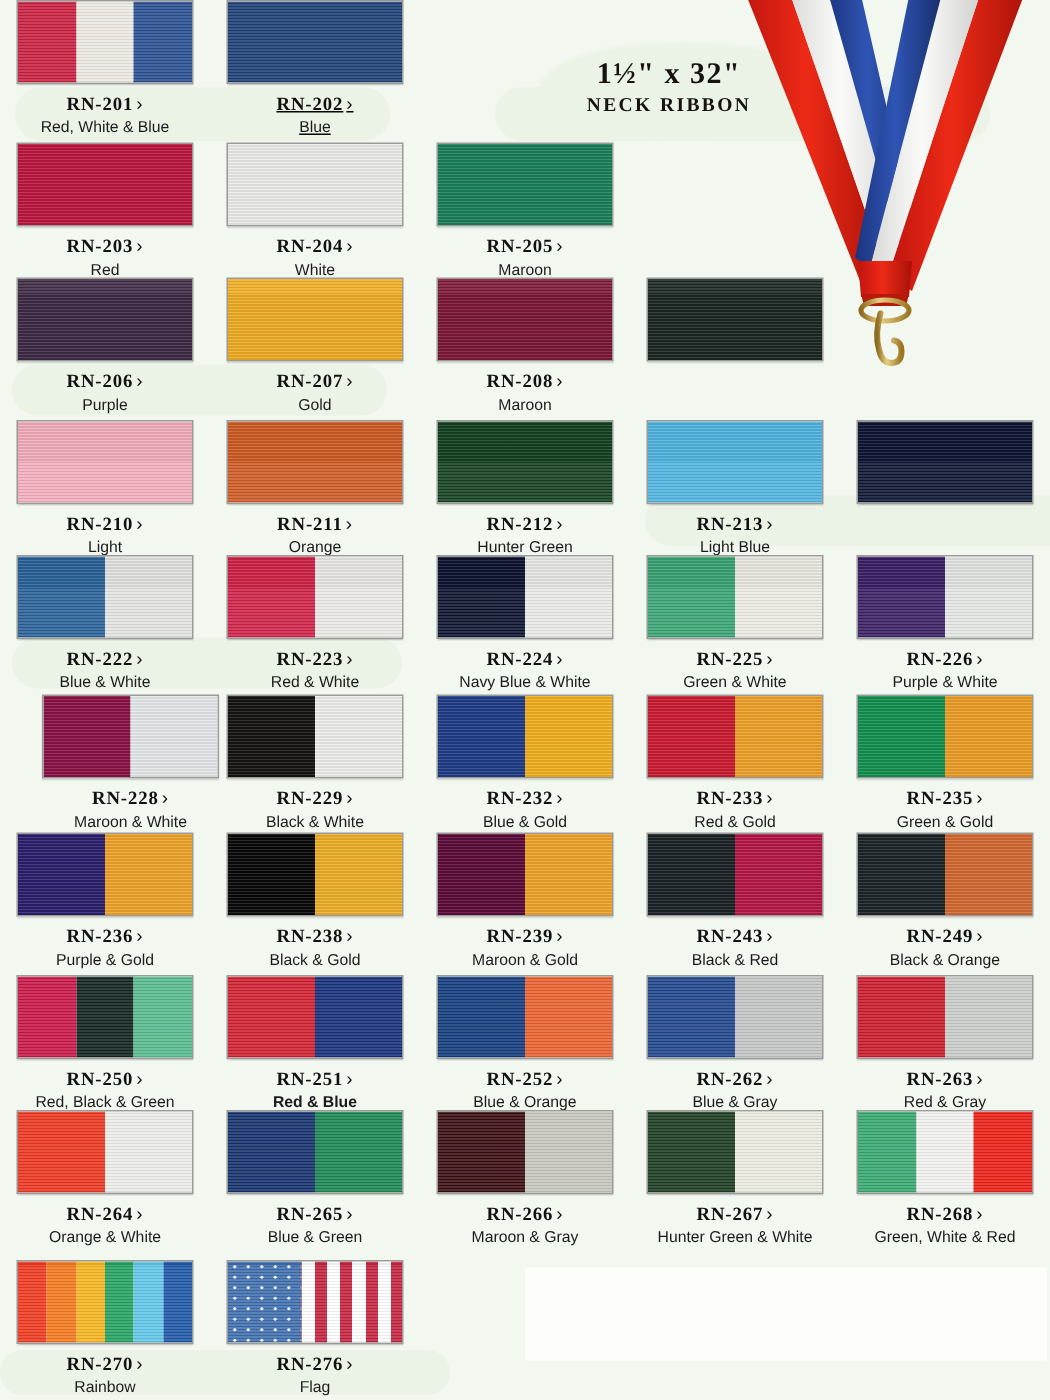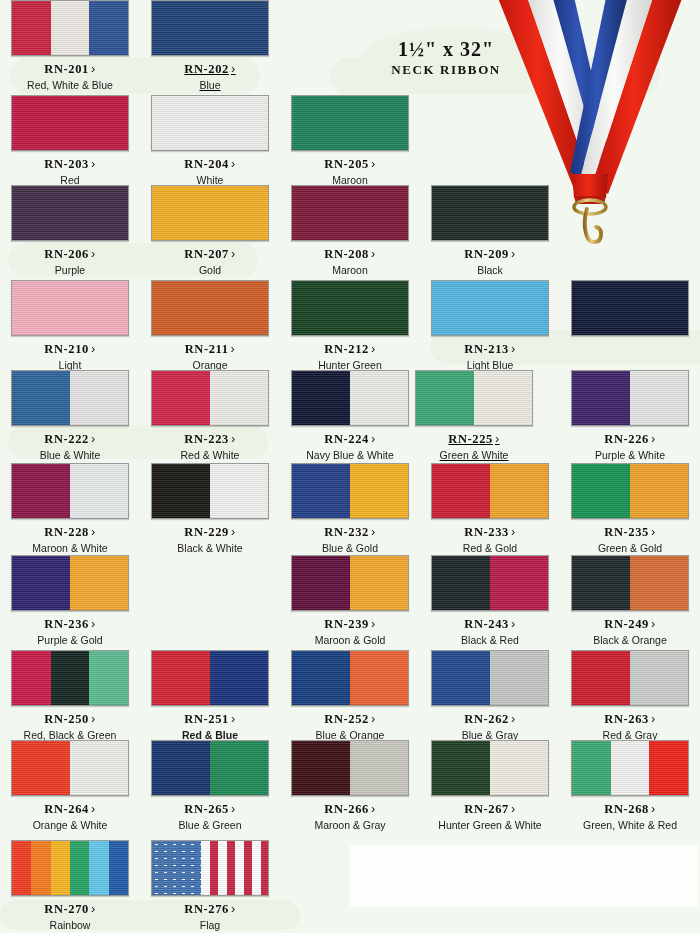--- a/index.html
+++ b/index.html
@@ -161,24 +161,20 @@
         </div>
         <div class="labelwrap">
           <div class="sku">RN-208<span class="chev">›</span></div>
           <div class="desc">Maroon</div>
         </div>
       </div>
       <div class="item" style="width: 140px; left: 420px;">
         <div class="swatch">
           <div class="band" style="background: rgb(27, 38, 35);"></div>
         </div>
-        <div class="labelwrap">
-          <div class="sku">RN-209<span class="chev">›</span></div>
-          <div class="desc">Black</div>
-        </div>
       </div>
     </div>
     <div class="row" style="position: absolute; top: 280px;">
       <div class="item" style="width: 140px; left: 0px;">
         <div class="swatch">
           <div class="band" style="background: rgb(244, 174, 189);"></div>
         </div>
         <div class="labelwrap">
           <div class="sku">RN-210<span class="chev">›</span></div>
           <div class="desc">Light</div>
@@ -241,21 +237,21 @@
       <div class="item" style="width: 140px; left: 280px;">
         <div class="swatch">
           <div class="band" style="background: rgb(14, 20, 48);"></div>
           <div class="band" style="background: rgb(233, 233, 229);"></div>
         </div>
         <div class="labelwrap">
           <div class="sku">RN-224<span class="chev">›</span></div>
           <div class="desc">Navy Blue &amp; White</div>
         </div>
       </div>
-      <div class="item" style="width: 140px; left: 404px; text-decoration: underline;">
+      <div class="item" style="width: 140px; left: 420px;">
         <div class="swatch">
           <div class="band" style="background: rgb(58, 163, 114);"></div>
           <div class="band" style="background: rgb(236, 234, 226);"></div>
         </div>
         <div class="labelwrap">
           <div class="sku">RN-225<span class="chev">›</span></div>
           <div class="desc">Green &amp; White</div>
         </div>
       </div>
       <div class="item" style="width: 140px; left: 560px;">
@@ -263,21 +259,21 @@
           <div class="band" style="background: rgb(59, 32, 100);"></div>
           <div class="band" style="background: rgb(228, 230, 227);"></div>
         </div>
         <div class="labelwrap">
           <div class="sku">RN-226<span class="chev">›</span></div>
           <div class="desc">Purple &amp; White</div>
         </div>
       </div>
     </div>
     <div class="row" style="position: absolute; top: 463px;">
-      <div class="item" style="width: 140px; left: 0px;">
+      <div class="item" style="width: 140px; left: 17px;">
         <div class="swatch">
           <div class="band" style="background: rgb(139, 18, 70);"></div>
           <div class="band" style="background: rgb(230, 234, 234);"></div>
         </div>
         <div class="labelwrap">
           <div class="sku">RN-228<span class="chev">›</span></div>
           <div class="desc">Maroon &amp; White</div>
         </div>
       </div>
       <div class="item" style="width: 140px; left: 140px;">
@@ -323,20 +319,30 @@
     </div>
     <div class="row" style="position: absolute; top: 555px;">
       <div class="item" style="width: 140px; left: 0px;">
         <div class="swatch">
           <div class="band" style="background: rgb(44, 32, 110);"></div>
           <div class="band" style="background: rgb(240, 165, 42);"></div>
         </div>
         <div class="labelwrap">
           <div class="sku">RN-236<span class="chev">›</span></div>
           <div class="desc">Purple &amp; Gold</div>
+        </div>
+      </div>
+      <div class="item" style="width: 140px; left: 140px;">
+        <div class="swatch">
+          <div class="band" style="background: rgb(10, 10, 10);"></div>
+          <div class="band" style="background: rgb(238, 176, 40);"></div>
+        </div>
+        <div class="labelwrap">
+          <div class="sku">RN-238<span class="chev">›</span></div>
+          <div class="desc">Black &amp; Gold</div>
         </div>
       </div>
       <div class="item" style="width: 140px; left: 280px;">
         <div class="swatch">
           <div class="band" style="background: rgb(93, 12, 58);"></div>
           <div class="band" style="background: rgb(240, 165, 42);"></div>
         </div>
         <div class="labelwrap">
           <div class="sku">RN-239<span class="chev">›</span></div>
           <div class="desc">Maroon &amp; Gold</div>

